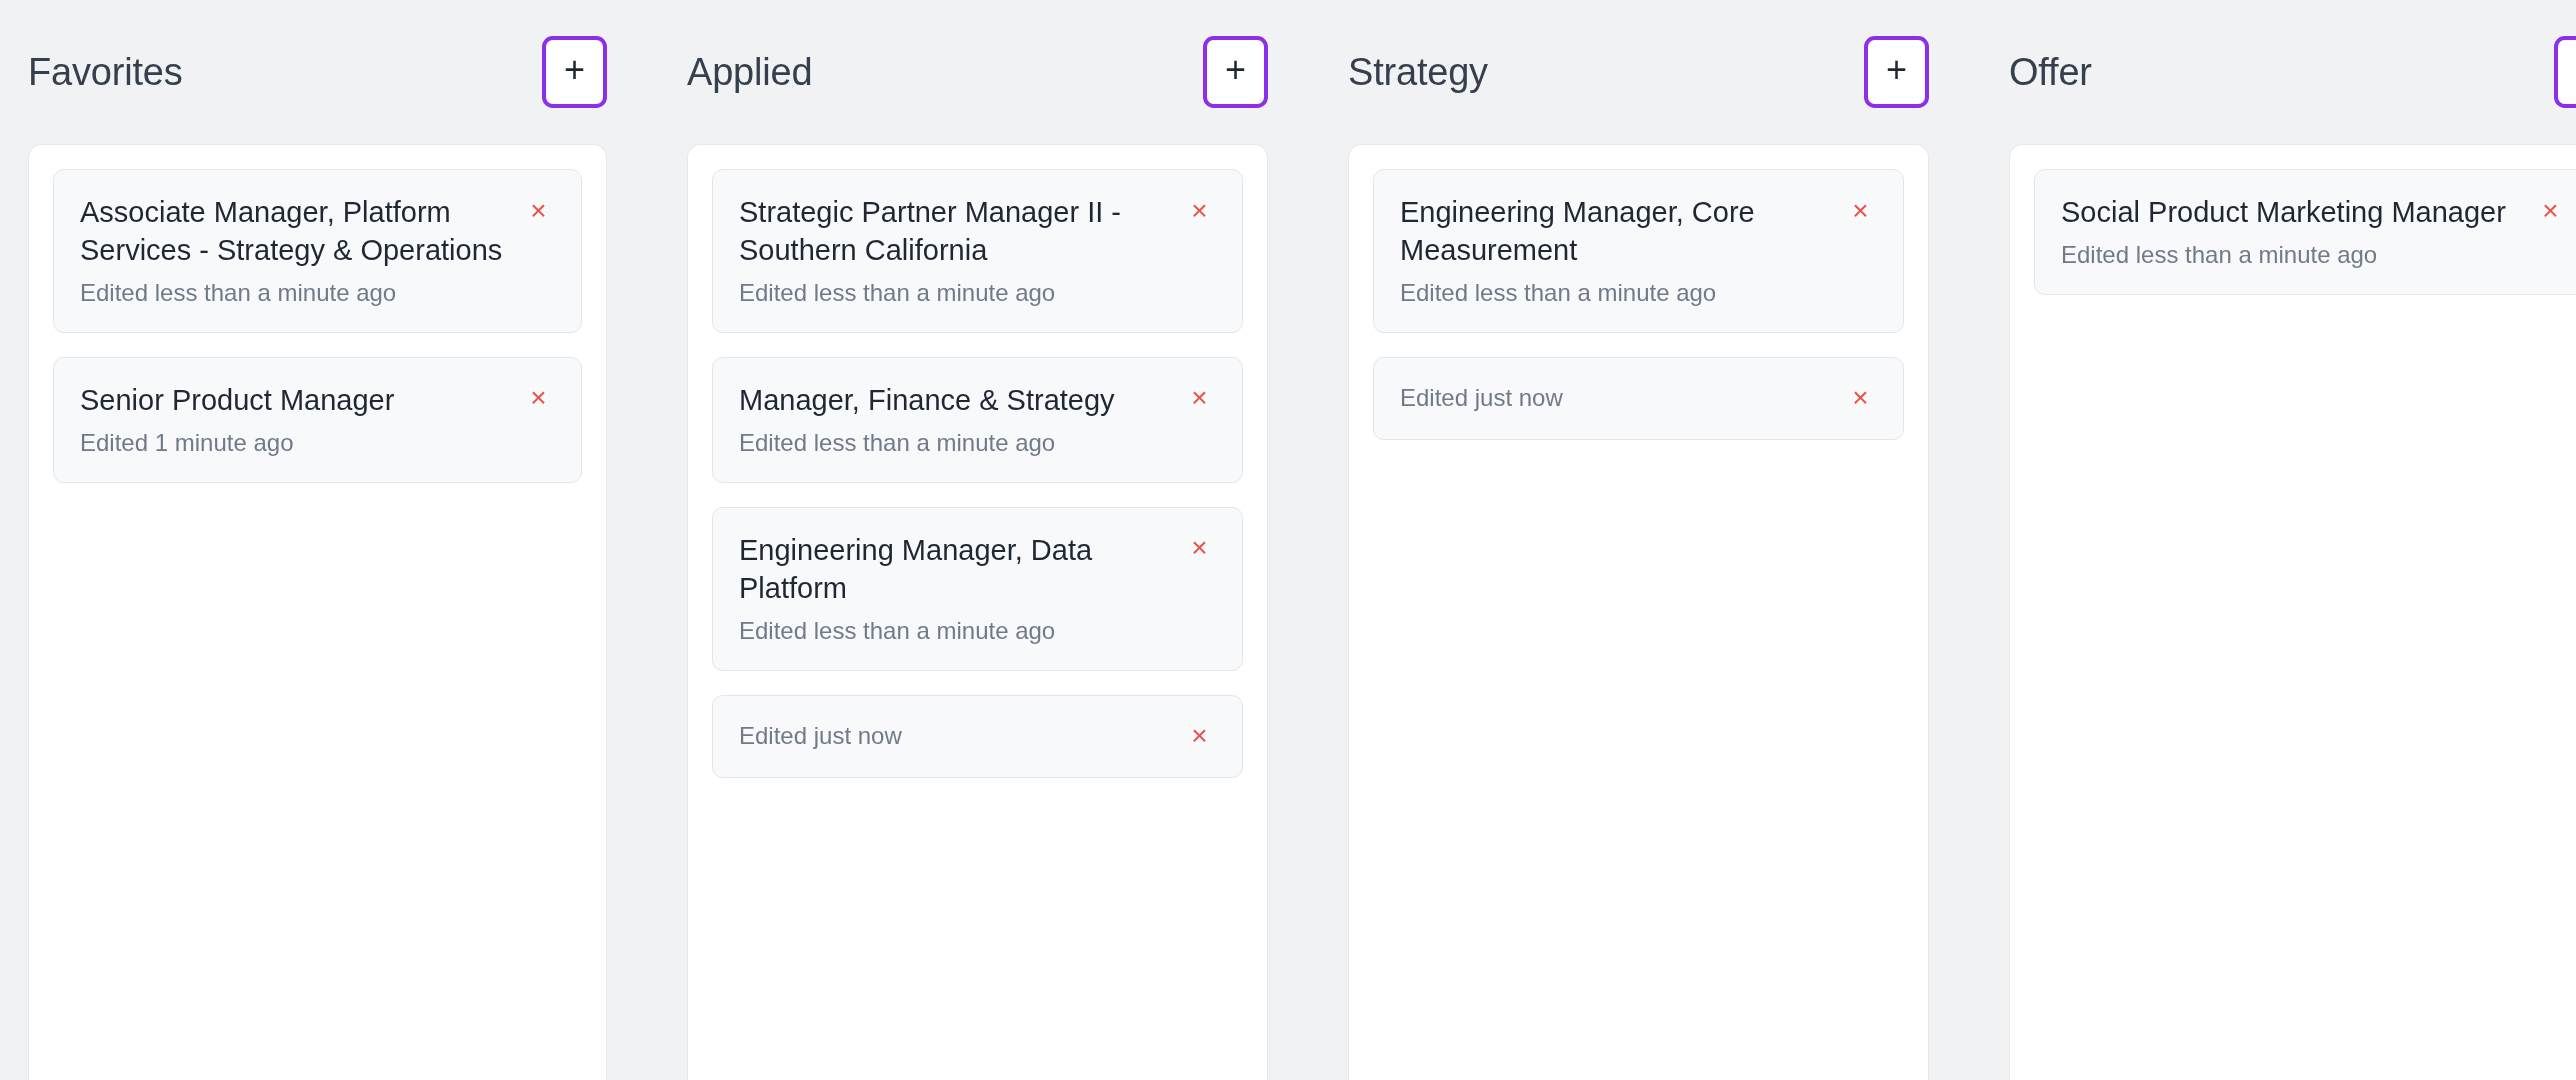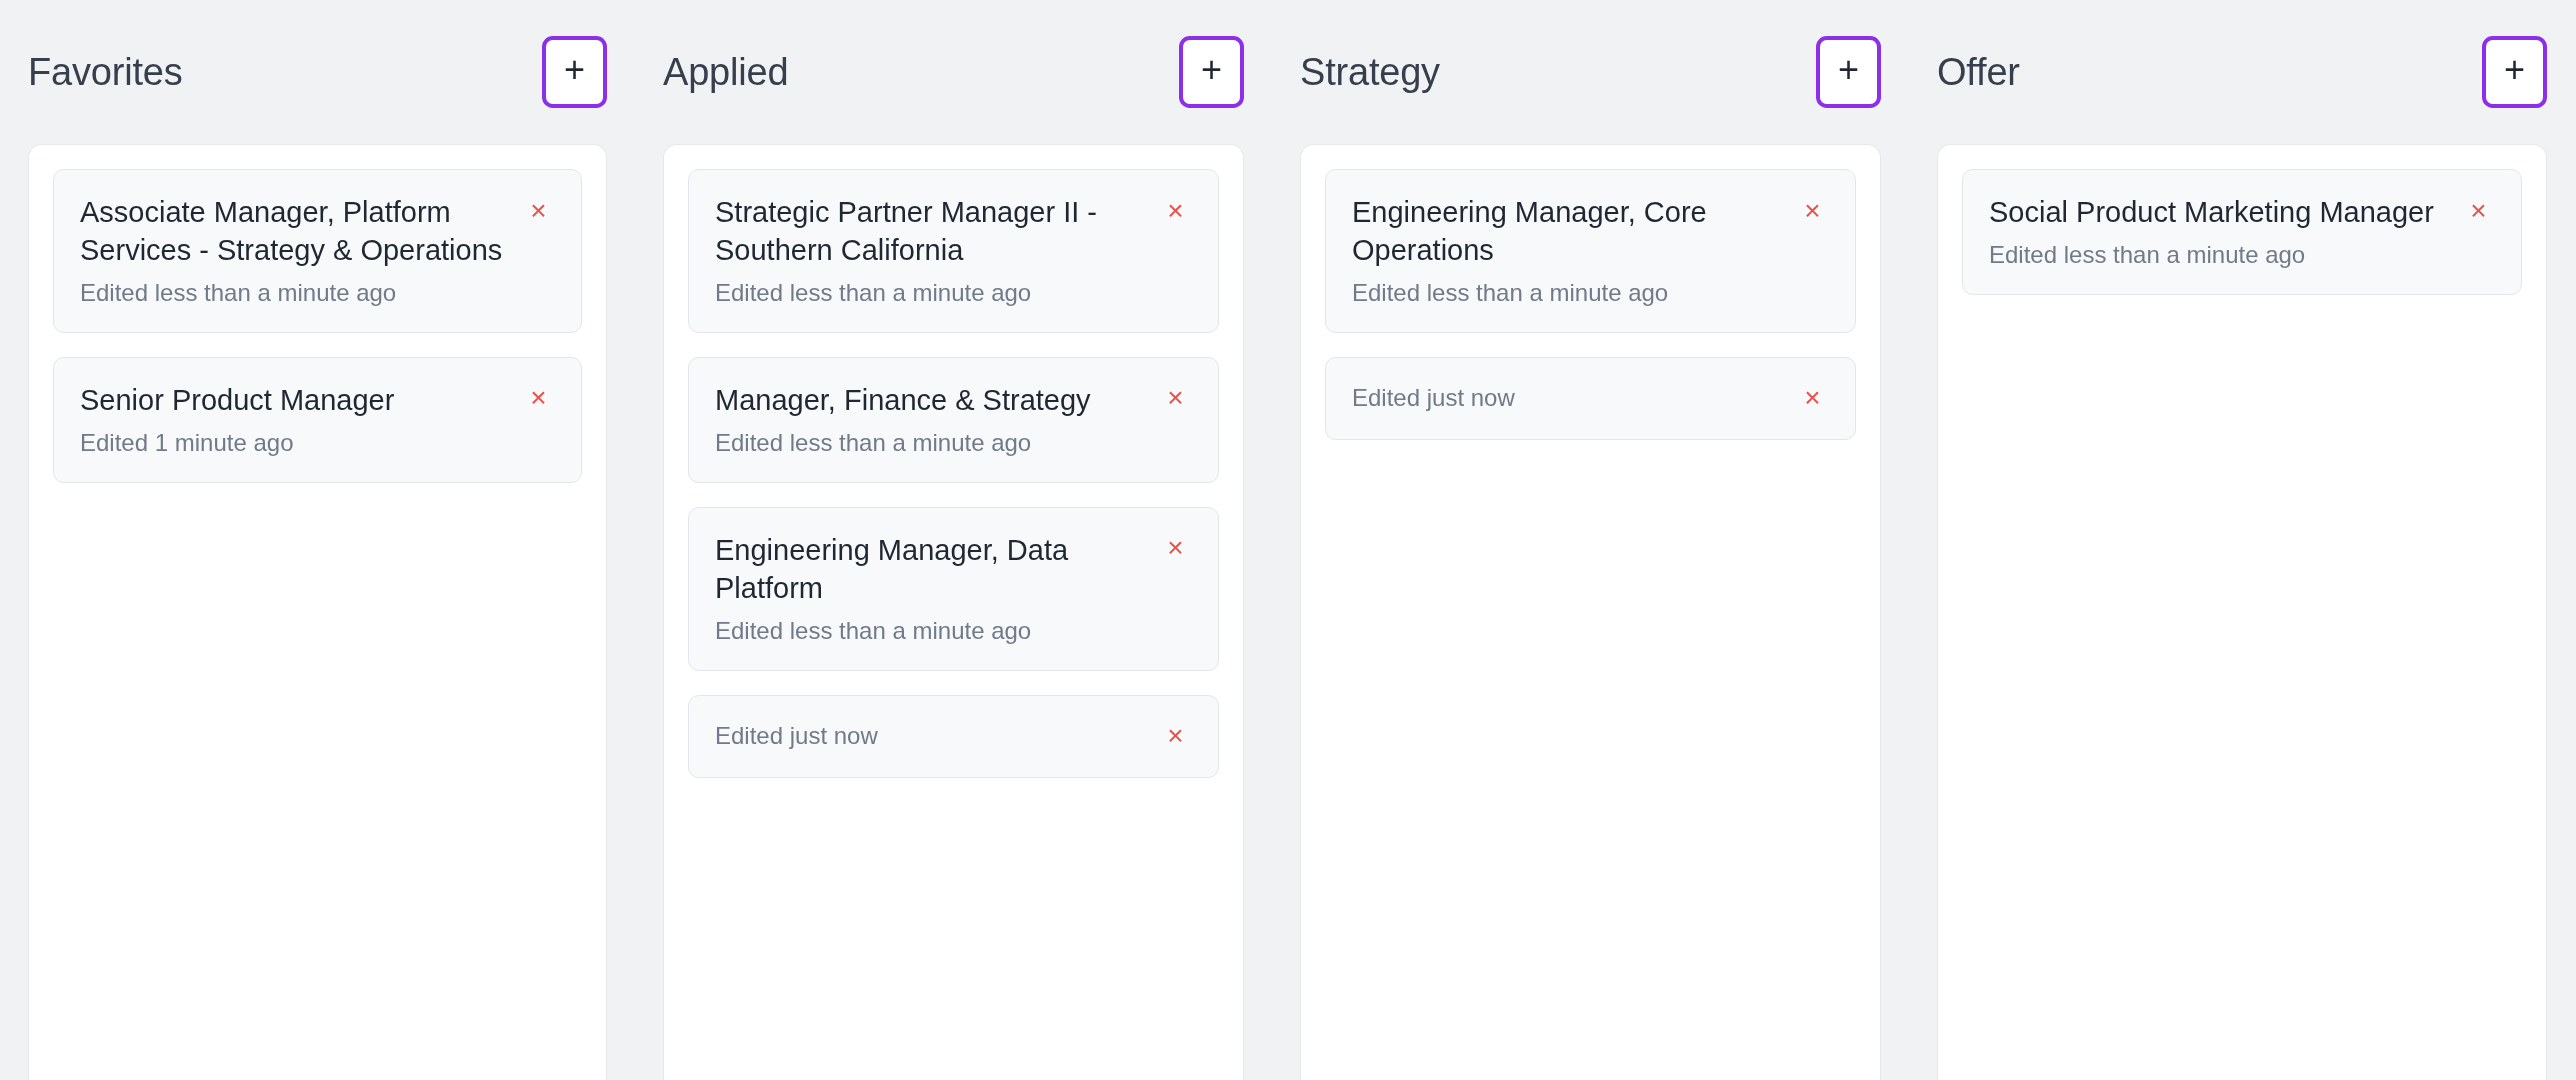--- a/index.html
+++ b/index.html
@@ -15,20 +15,21 @@
     background: #f1f2f4;
     font-family: "Liberation Sans", sans-serif;
     -webkit-font-smoothing: antialiased;
   }
 
   .board {
     display: flex;
     width: 2576px;
     height: 944px;
     align-items: flex-start;
+    gap: 24px;
   }
 
   
   .stage {
     display: flex;
     flex-direction: column;
     height: 1080px;
     flex: 0 0 auto;
   }
 
@@ -228,21 +229,21 @@
     <header class="stage-header">
       <h2 class="stage-title">Strategy</h2>
       <button class="add-btn">
         <span class="add-btn-glyph">+</span>
       </button>
     </header>
     <div class="stage-column">
 
       <article class="job-card">
         <div class="job-card-body">
-          <div class="job-title">Engineering Manager, Core Operations</div>
+          <div class="job-title">Engineering Manager, Core Measurement</div>
           <div class="job-meta">Edited less than a minute ago</div>
         </div>
         <button class="remove-btn">×</button>
       </article>
 
       <article class="job-card">
         <div class="job-card-body">
           <div class="job-meta">Edited just now</div>
         </div>
         <button class="remove-btn">×</button>

